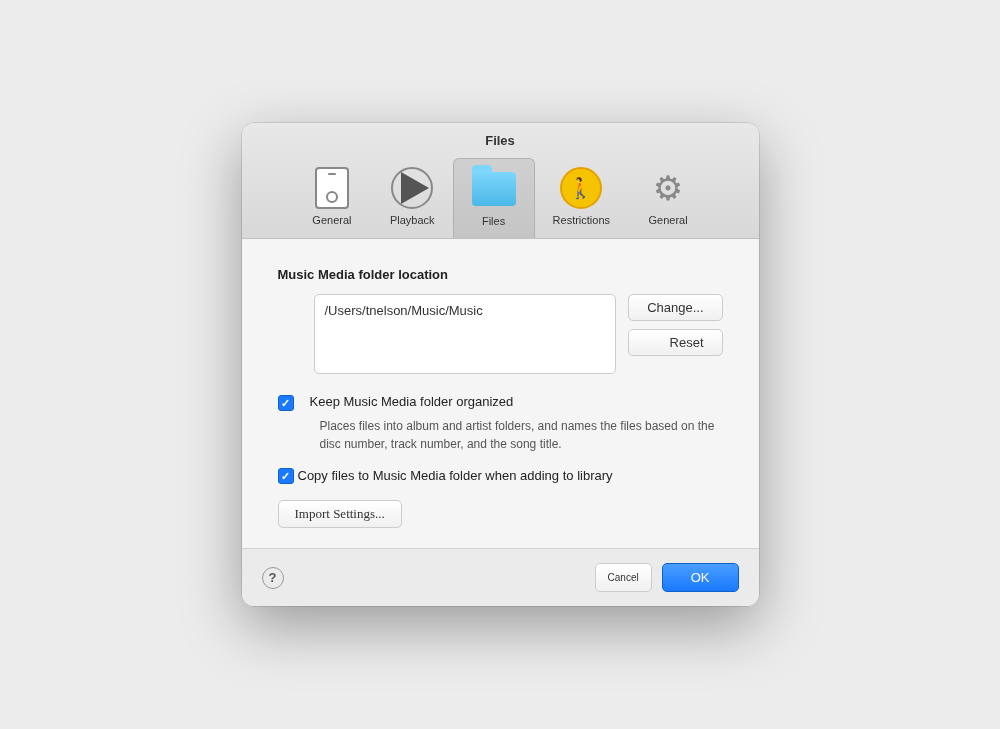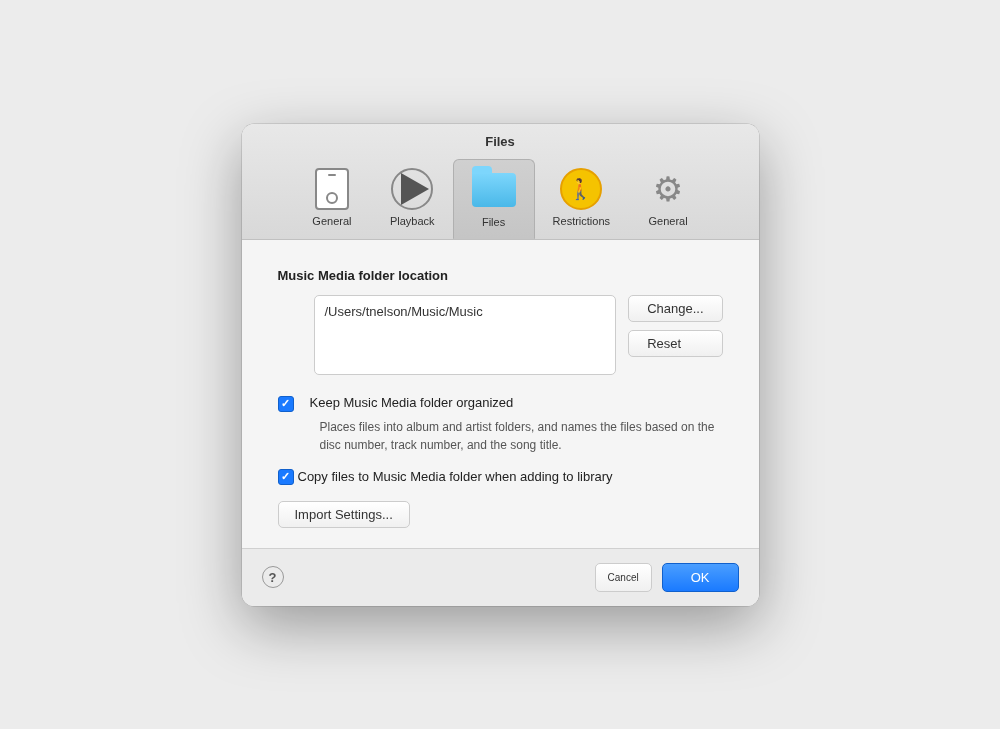--- a/index.html
+++ b/index.html
@@ -205,21 +205,21 @@
 
     .btn {
       padding: 5px 18px;
       font-size: 13px;
       border-radius: 5px;
       cursor: pointer;
       border: 1px solid #ccc;
       background: linear-gradient(to bottom, #ffffff, #f0f0f0);
       color: #333;
       min-width: 90px;
-      text-align: left;
+      text-align: right;
       font-family: inherit;
     }
 
     
     .checkbox-row {
       display: flex;
       align-items: flex-start;
       gap: 16px;
       margin-bottom: 6px;
     }
@@ -269,21 +269,21 @@
 
     
     .btn-import {
       padding: 5px 16px;
       font-size: 13px;
       border-radius: 5px;
       cursor: pointer;
       border: 1px solid #ccc;
       background: linear-gradient(to bottom, #ffffff, #f0f0f0);
       color: #333;
-      font-family: Liberation Sans, sans-serif;
+      font-family: Liberation Serif, serif;
     }
 
     
     .footer {
       background: #ebebeb;
       border-top: 1px solid #d0d0d0;
       padding: 14px 20px;
       display: flex;
       justify-content: space-between;
       align-items: center;

